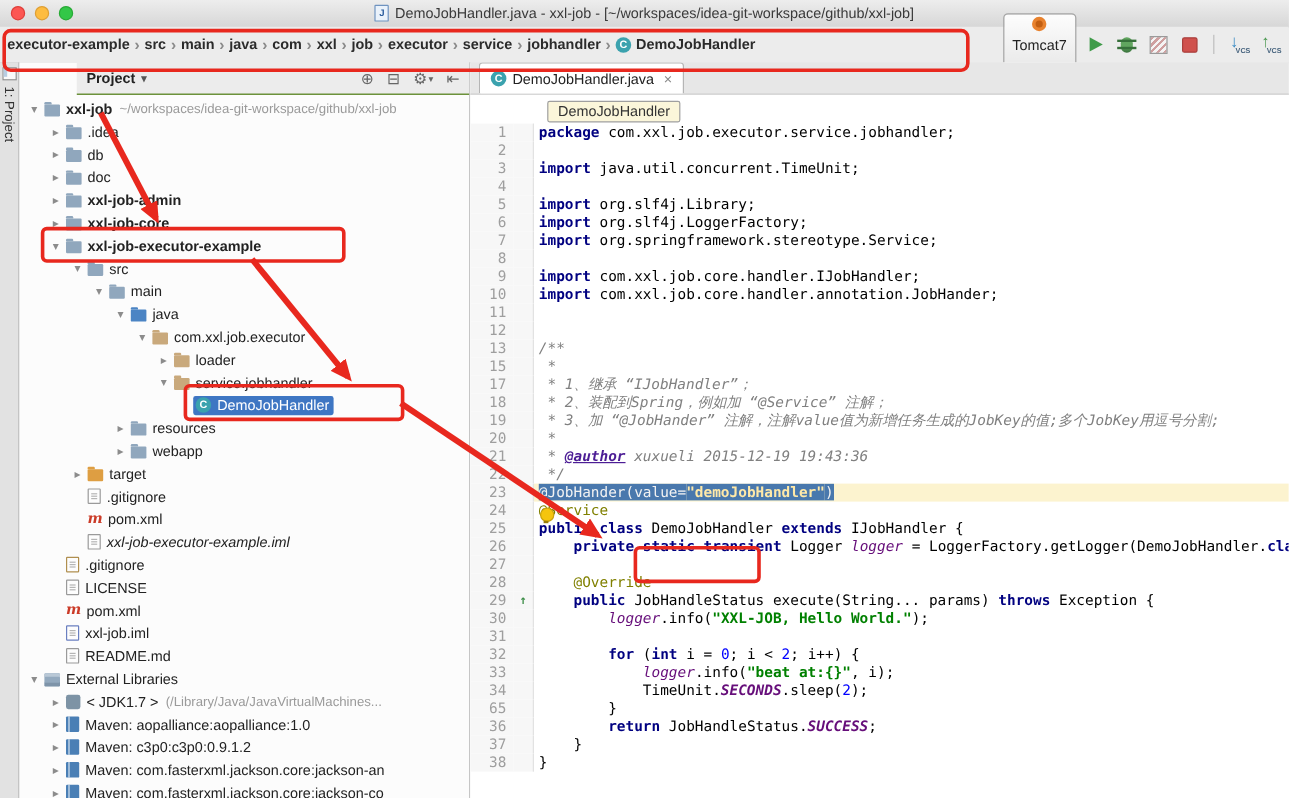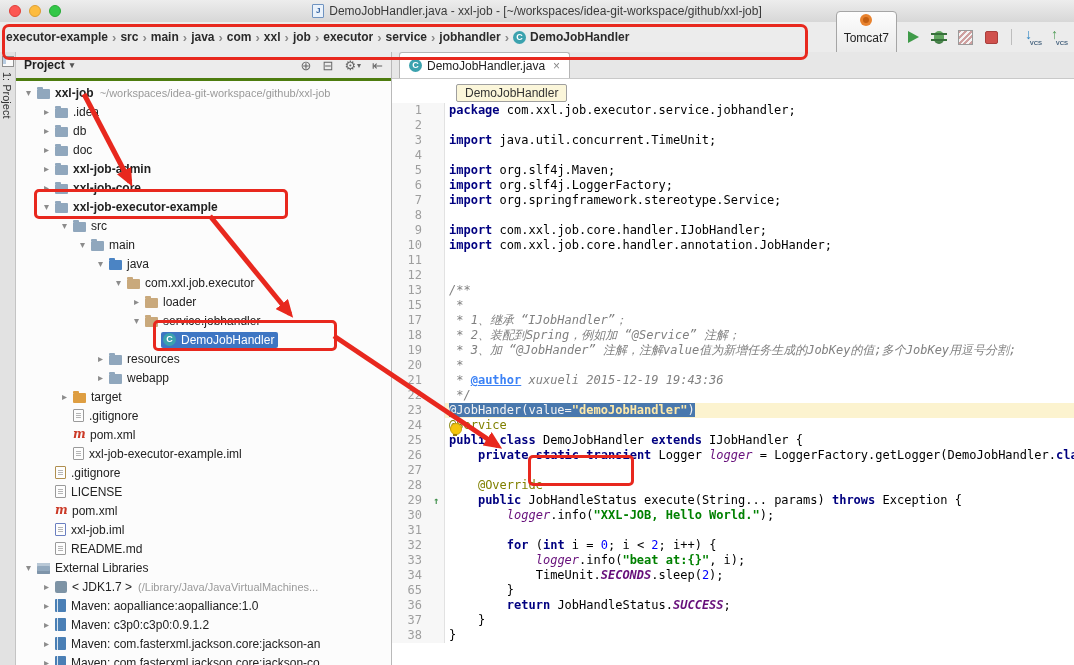--- a/index.html
+++ b/index.html
@@ -48,22 +48,22 @@
   .vcs-up{color:#4d9a53;}
   .vcs-label{position:absolute;right:0;bottom:1px;font-size:6px;font-weight:bold;color:#46637e;letter-spacing:0;}
   
   .main{position:absolute;top:52px;left:0;right:0;bottom:0;display:flex;}
   .left-strip{width:15px;background:#e2e2e2;border-right:1px solid #c4c4c4;position:relative;flex:none;}
   .tw-icon{position:absolute;left:2px;top:4px;width:10px;height:9px;border:1px solid #8f8f8f;background:#fafafa;}
   .tw-icon::before{content:"";position:absolute;left:0;top:0;width:3px;height:7px;background:#b8cde2;}
   .tw-label{position:absolute;top:20px;left:1px;writing-mode:vertical-rl;font-size:11px;color:#333;white-space:nowrap;}
   
   .project-panel{width:375px;border-right:1px solid #b9b9b9;display:flex;flex-direction:column;background:#fcfcfc;flex:none;}
-  .panel-header{height:26px;background:#ececec;border-bottom:3px solid #4d7c0f;display:flex;
-    align-items:center;padding:0 8px;font-size:12px;color:#222;flex:none;}
+  .panel-header{height:26px;background:#ececec;border-bottom:1px solid #4d7c0f;display:flex;
+    align-items:center;padding:0 8px;font-size:12px;color:#222;flex:none;margin-left:48px;}
   .panel-title{display:flex;align-items:center;gap:5px;font-weight:bold;}
   .panel-title .caret{font-size:9px;color:#555;}
   .panel-tools{margin-left:auto;display:flex;align-items:center;gap:11px;color:#666;font-size:13px;}
   .panel-tools .gear-wrap{display:flex;align-items:center;gap:1px;}
   .panel-tools .mini-caret{font-size:8px;color:#666;}
   .tree{flex:1;overflow:hidden;padding-top:2px;}
   .trow{height:19px;display:flex;align-items:center;font-size:12px;color:#222;white-space:nowrap;}
   .arrow{width:13px;text-align:center;color:#8c8c8c;font-size:10px;flex:none;}
   .tcontent{display:flex;align-items:center;padding:1px 4px 1px 2px;border-radius:2px;min-width:0;}
   .tcontent.selected{background:#3e76c3;color:#fff;}
@@ -111,21 +111,21 @@
   .gut{width:16px;flex:none;background:#f7f7f7;border-right:1px solid #e2e2e2;text-align:center;
     font-size:10px;line-height:15px;}
   .gut.override{color:#3f8f4a;font-weight:bold;}
   .ctext{flex:1;padding-left:4px;min-width:0;overflow:hidden;}
   .caret-row .ctext{background:#fcf3cf;}
   .tk-kw{color:#000080;font-weight:bold;}
   .tk-pl{color:#000;}
   .tk-str{color:#008000;font-weight:bold;}
   .tk-num{color:#0000ff;}
   .tk-cmt{color:#808080;font-style:italic;}
-  .tk-tag{color:#3b82f6;font-weight:bold;text-decoration:underline;margin-top:48px;}
+  .tk-tag{color:#4c1d95;font-style:italic;font-weight:bold;text-decoration:underline;margin-top:48px;}
   .tk-ann{color:#808000;}
   .tk-fld{color:#660e7a;font-style:italic;}
   .tk-cfld{color:#660e7a;font-style:italic;font-weight:bold;}
   .tk-sann{background:#4978ad;color:#f2f2f2;}
   .tk-sstr{background:#4978ad;color:#ffe9a8;font-weight:bold;}
   .bulb{position:absolute;left:58px;top:344px;width:10px;height:10px;border-radius:50%;
     background:#f5c50e;border:1px solid #c9a20b;z-index:3;}
   .bulb::after{content:"";position:absolute;left:2px;top:10px;width:4px;height:2px;background:#9a7d08;}
   
   .anno-box{position:absolute;border:3px solid #e8281e;border-radius:7px;z-index:60;pointer-events:none;}
@@ -371,21 +371,21 @@
             <span class="tlabel">.gitignore</span>
           </span>
         </div>
         <div class="trow" style="padding-left: 42px;">
           <span class="arrow"></span>
           <span class="tcontent">
             <span class="ti ti-maven">m</span>
             <span class="tlabel">pom.xml</span>
           </span>
         </div>
-        <div class="trow" style="padding-left: 42px;">
+        <div class="trow" style="padding-left: 42px; font-style: italic;">
           <span class="arrow"></span>
           <span class="tcontent">
             <span class="ti ti-file"></span>
             <span class="tlabel">xxl-job-executor-example.iml</span>
           </span>
         </div>
         <div class="trow" style="padding-left: 24px;">
           <span class="arrow"></span>
           <span class="tcontent">
             <span class="ti ti-ignored"></span>
@@ -474,21 +474,21 @@
         <span class="tab-close">×</span>
       </div>
     </div>
     <div class="editor-body">
       <span class="chip">DemoJobHandler</span>
       <div class="code">
           <div class="cline"><span class="ln">1</span><span class="gut"></span><span class="ctext"><span class="tk-kw">package</span><span class="tk-pl"> com.xxl.job.executor.service.jobhandler;</span></span></div>
           <div class="cline"><span class="ln">2</span><span class="gut"></span><span class="ctext"></span></div>
           <div class="cline"><span class="ln">3</span><span class="gut"></span><span class="ctext"><span class="tk-kw">import</span><span class="tk-pl"> java.util.concurrent.TimeUnit;</span></span></div>
           <div class="cline"><span class="ln">4</span><span class="gut"></span><span class="ctext"></span></div>
-          <div class="cline"><span class="ln">5</span><span class="gut"></span><span class="ctext"><span class="tk-kw">import</span><span class="tk-pl"> org.slf4j.Maven;</span></span></div>
+          <div class="cline"><span class="ln">5</span><span class="gut"></span><span class="ctext"><span class="tk-kw">import</span><span class="tk-pl"> org.slf4j.Library;</span></span></div>
           <div class="cline"><span class="ln">6</span><span class="gut"></span><span class="ctext"><span class="tk-kw">import</span><span class="tk-pl"> org.slf4j.LoggerFactory;</span></span></div>
           <div class="cline"><span class="ln">7</span><span class="gut"></span><span class="ctext"><span class="tk-kw">import</span><span class="tk-pl"> org.springframework.stereotype.Service;</span></span></div>
           <div class="cline"><span class="ln">8</span><span class="gut"></span><span class="ctext"></span></div>
           <div class="cline"><span class="ln">9</span><span class="gut"></span><span class="ctext"><span class="tk-kw">import</span><span class="tk-pl"> com.xxl.job.core.handler.IJobHandler;</span></span></div>
           <div class="cline"><span class="ln">10</span><span class="gut"></span><span class="ctext"><span class="tk-kw">import</span><span class="tk-pl"> com.xxl.job.core.handler.annotation.JobHander;</span></span></div>
           <div class="cline"><span class="ln">11</span><span class="gut"></span><span class="ctext"></span></div>
           <div class="cline"><span class="ln">12</span><span class="gut"></span><span class="ctext"></span></div>
           <div class="cline"><span class="ln">13</span><span class="gut"></span><span class="ctext"><span class="tk-cmt">/**</span></span></div>
           <div class="cline"><span class="ln">15</span><span class="gut"></span><span class="ctext"><span class="tk-cmt"> *</span></span></div>
           <div class="cline"><span class="ln">17</span><span class="gut"></span><span class="ctext"><span class="tk-cmt"> * 1、继承 “IJobHandler”；</span></span></div>

